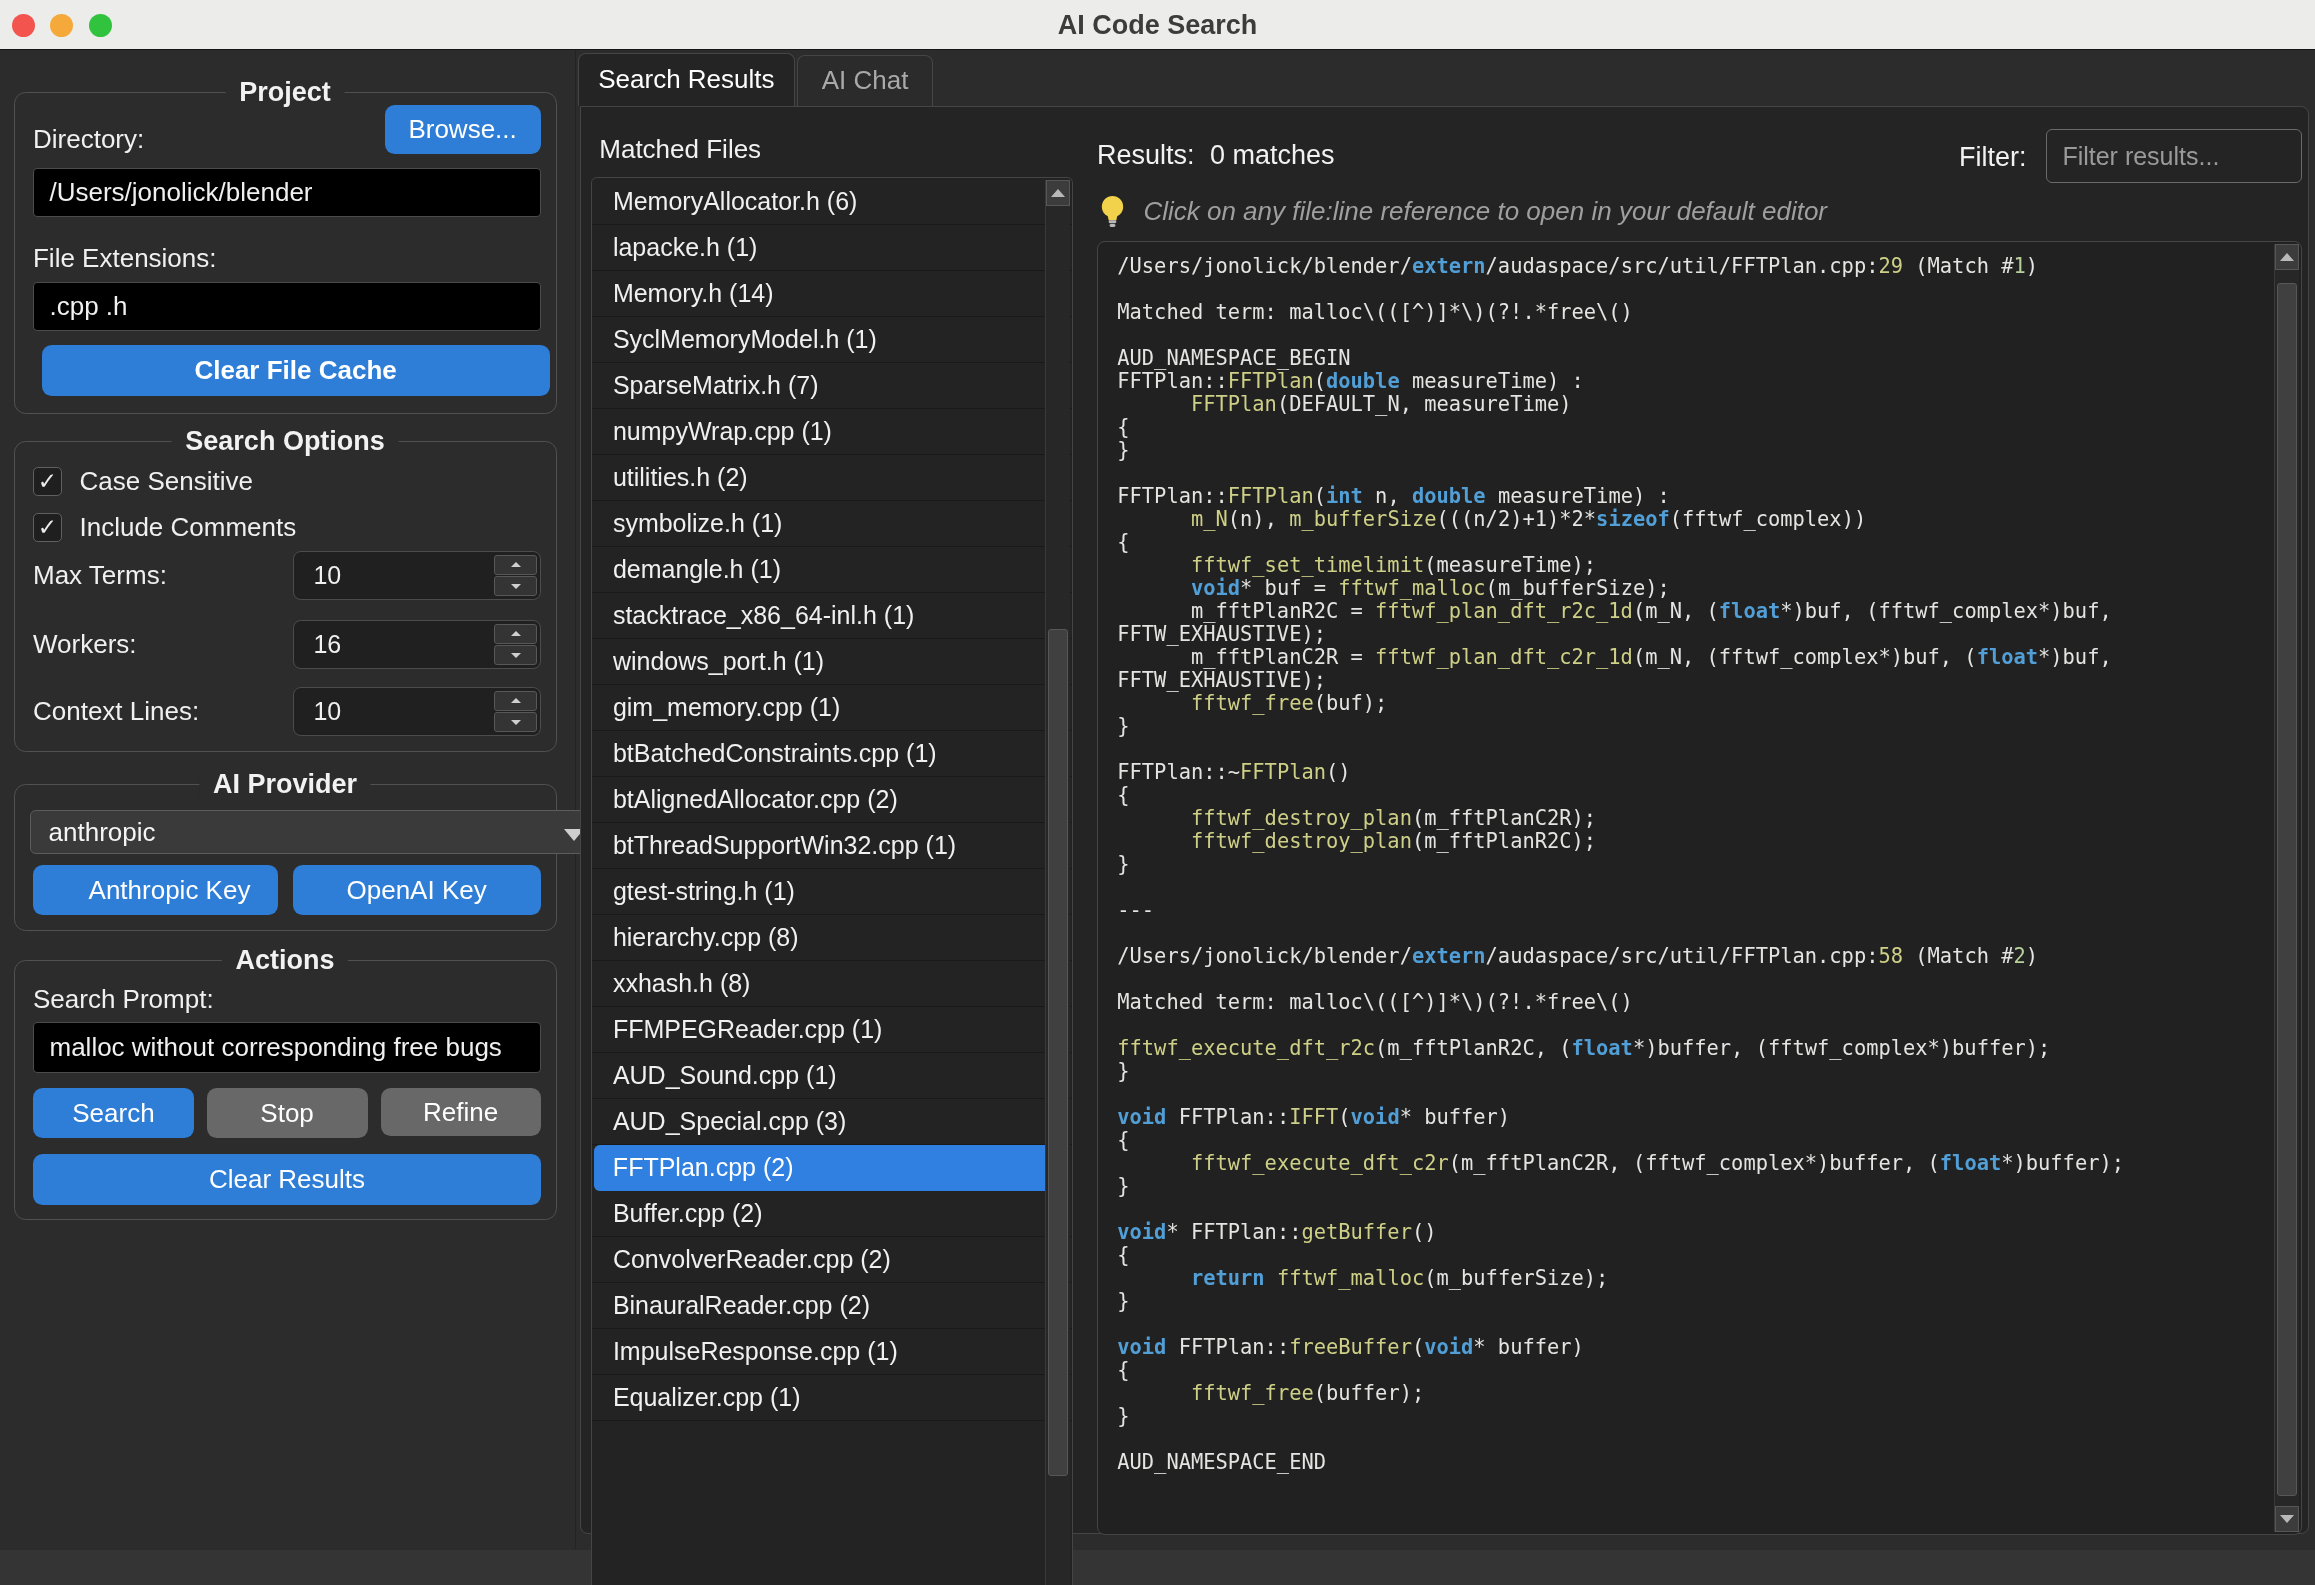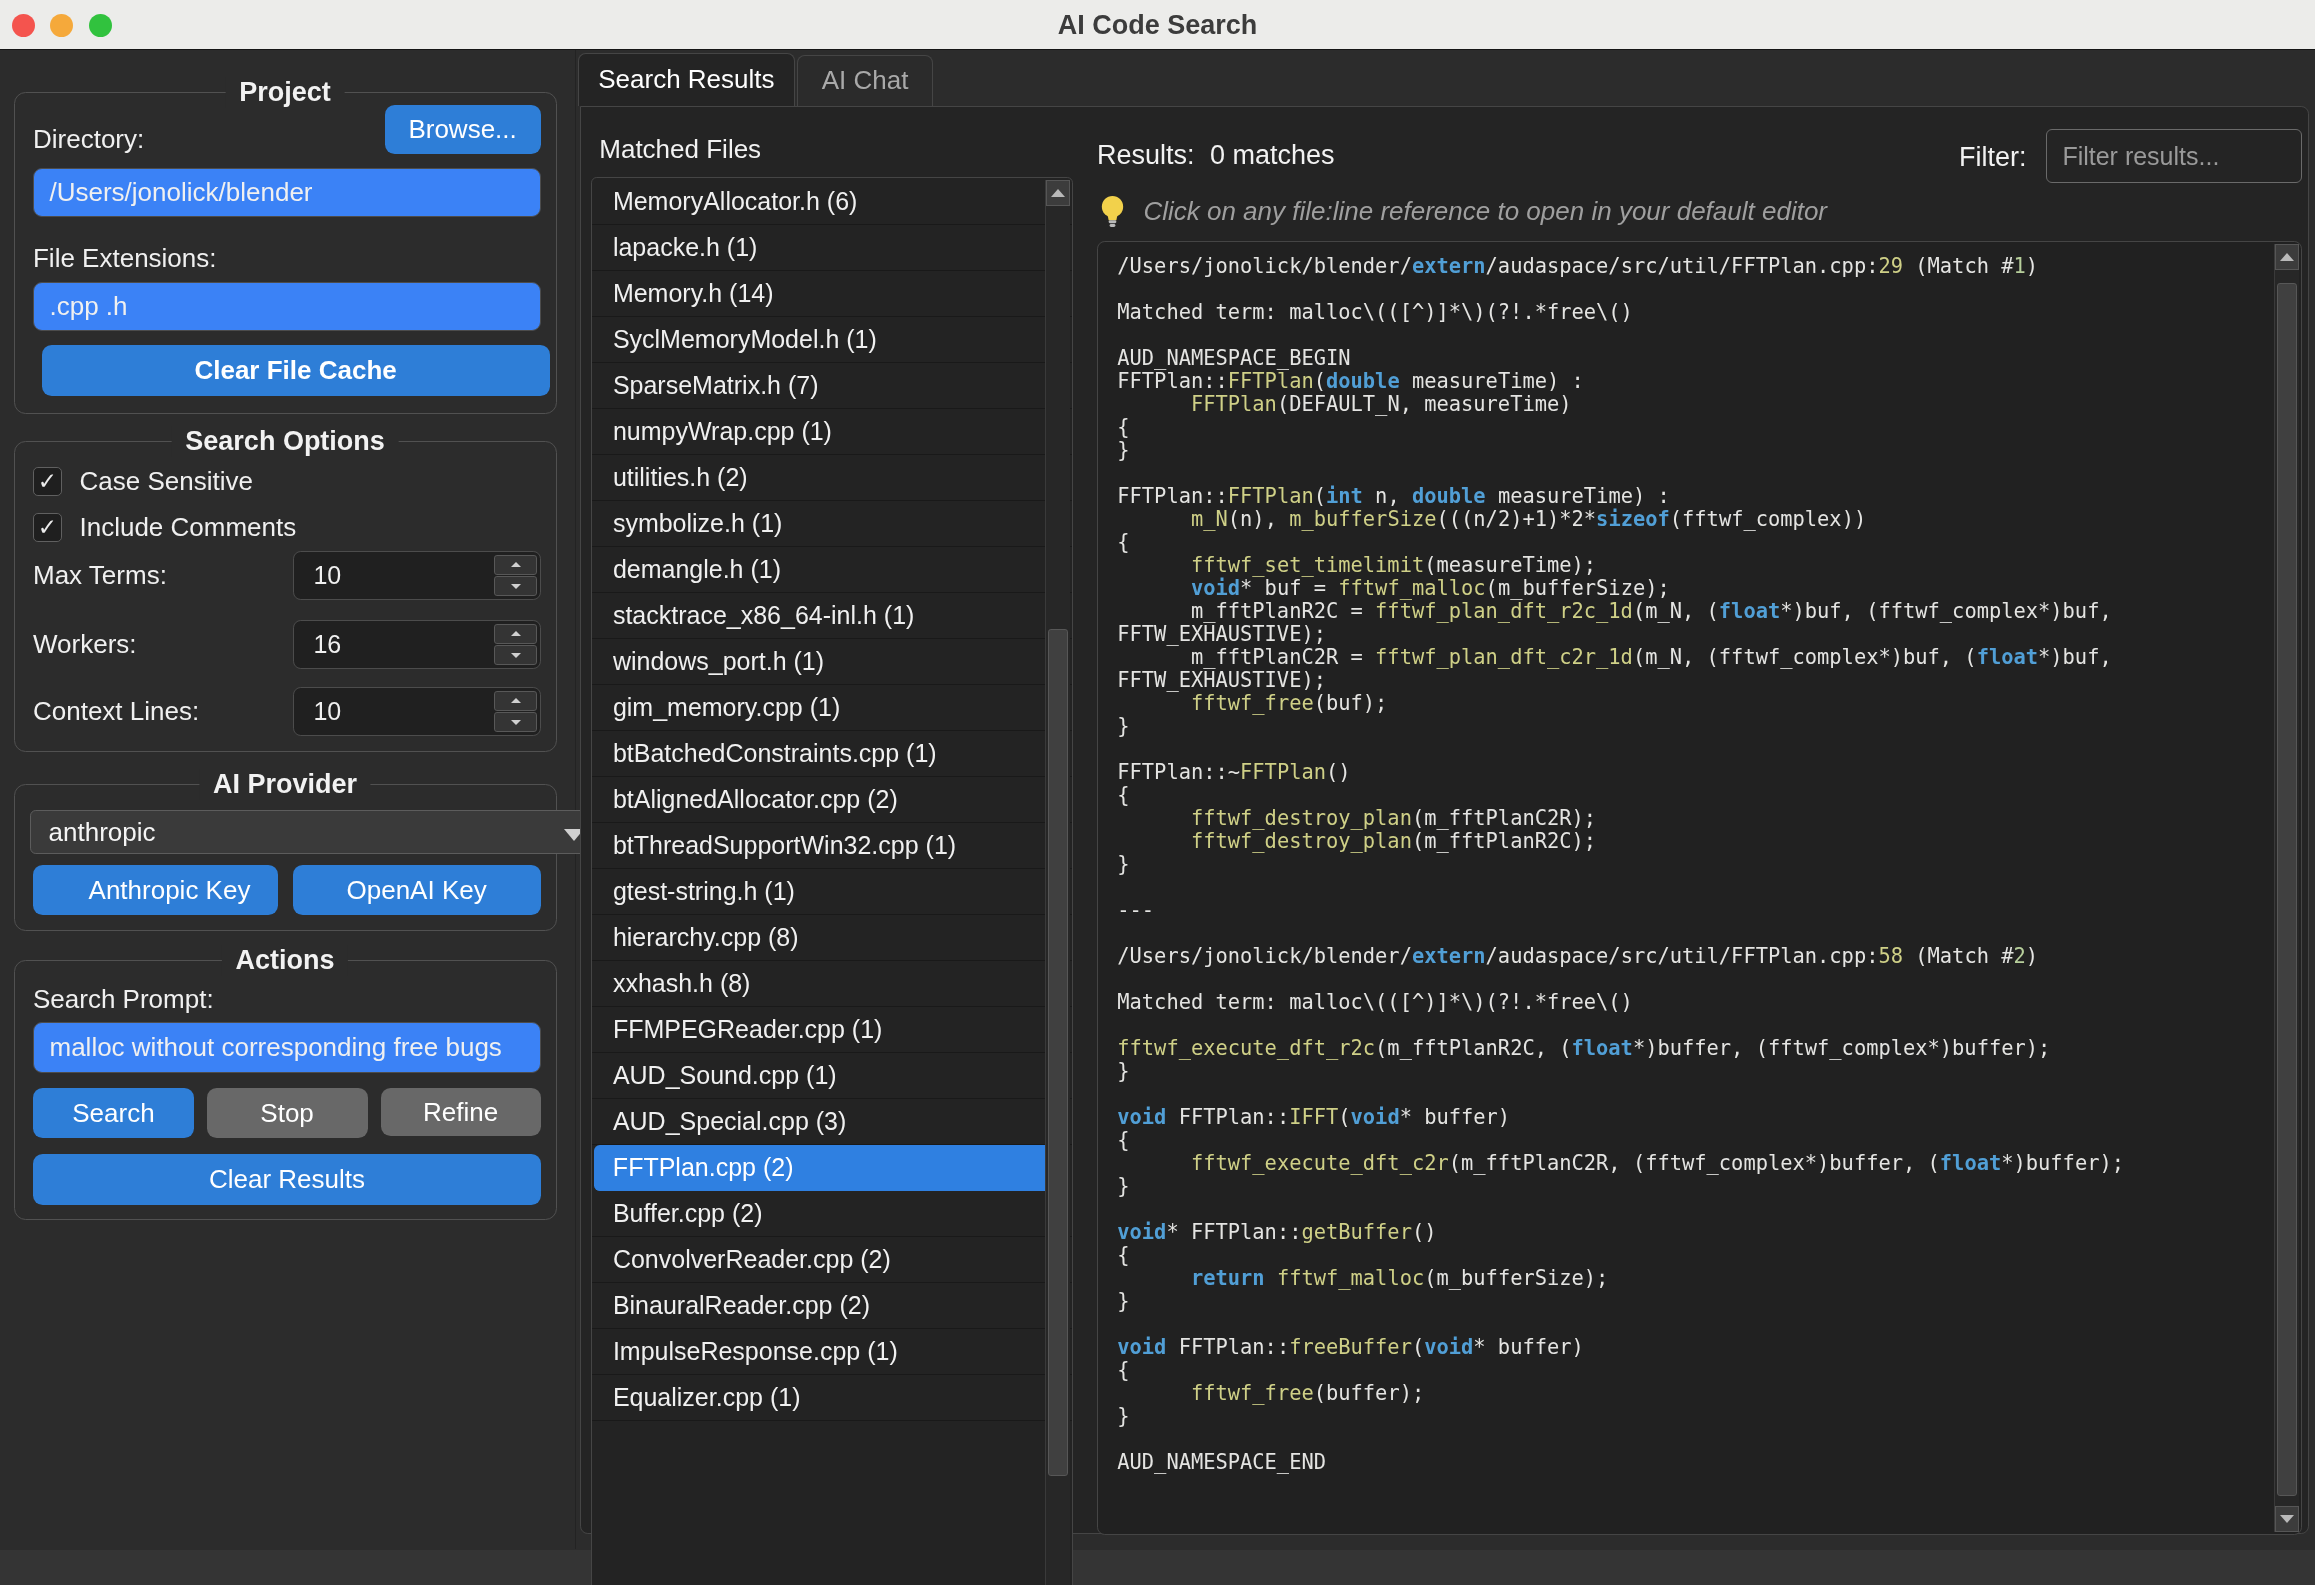--- a/index.html
+++ b/index.html
@@ -24,21 +24,21 @@
            border:1.9px solid #515151; border-radius:11.6px; }
   .group-title { position:absolute; top:-16.5px; left:50%; transform:translateX(-50%);
                  background:#2c2c2c; padding:0 13.6px; font-size:27px; font-weight:bold;
                  color:#f2f2f2; white-space:nowrap; }
   .g-project { top:42px;  height:322px; }
   .g-search  { top:391px; height:311px; }
   .g-ai      { top:734px; height:147px; }
   .g-actions { top:910px; height:260px; }
 
   .lbl { font-size:26px; color:#f0f0f0; }
-  .field { background:#3b82f6; border:1.9px solid #4c4c4c; border-radius:9px;
+  .field { background:#000000; border:1.9px solid #4c4c4c; border-radius:4px;
            color:#f0f0f0; font-size:26px; font-family:"Liberation Sans",sans-serif;
            padding:0 15.5px; outline:none; }
   .btn { border:none; border-radius:9.7px; color:#ffffff; font-size:26px;
          font-family:"Liberation Sans",sans-serif; display:flex; align-items:center;
          justify-content:center; cursor:default; }
   .btn-blue { background:#2e7ed7; }
   .btn-gray { background:#686868; }
 
   
   .dir-label   { position:absolute; left:18.4px; top:31px; }

